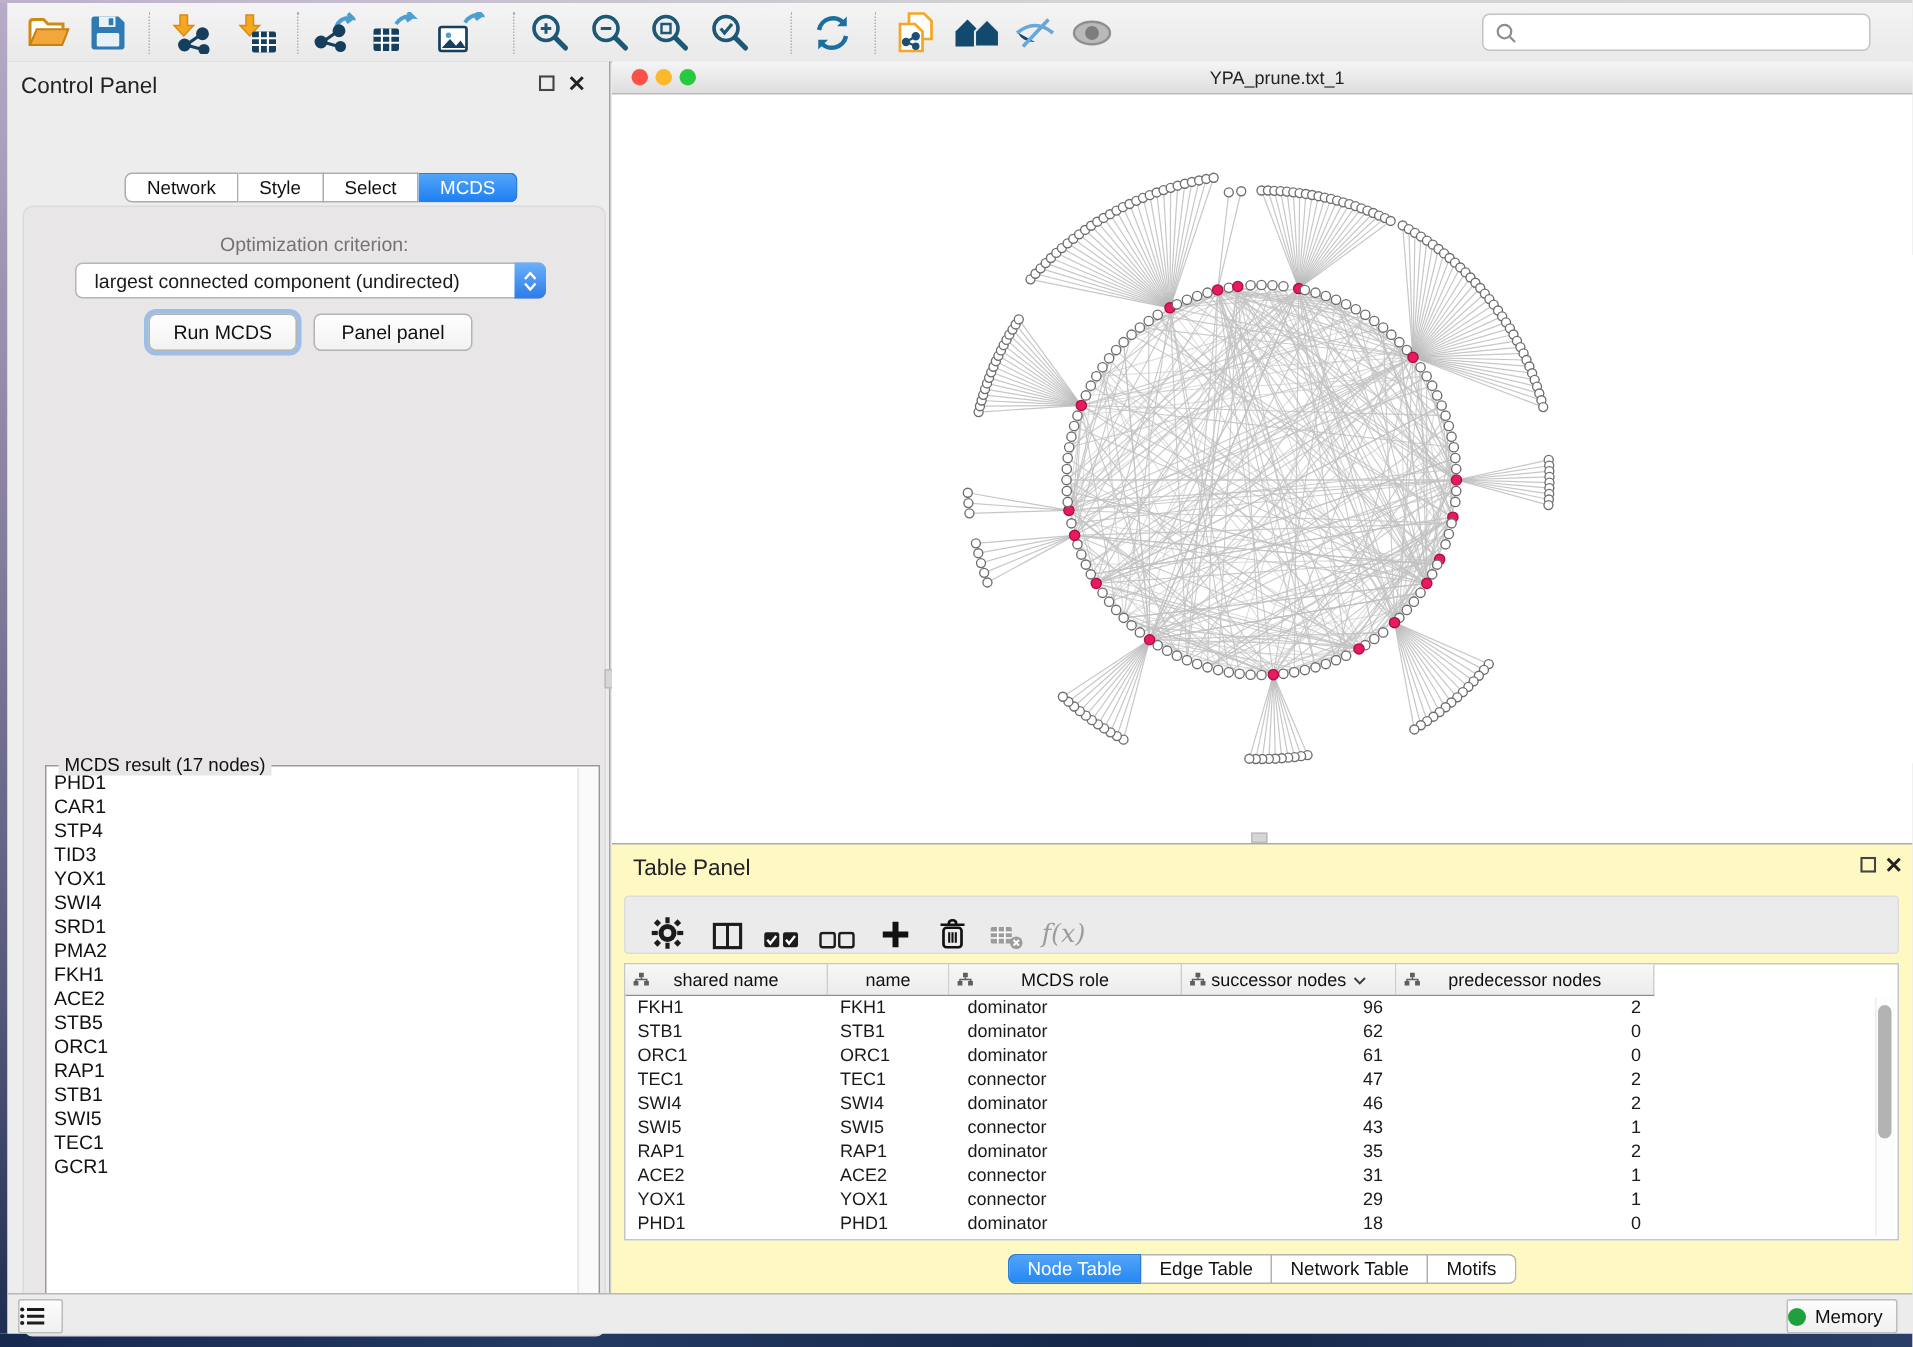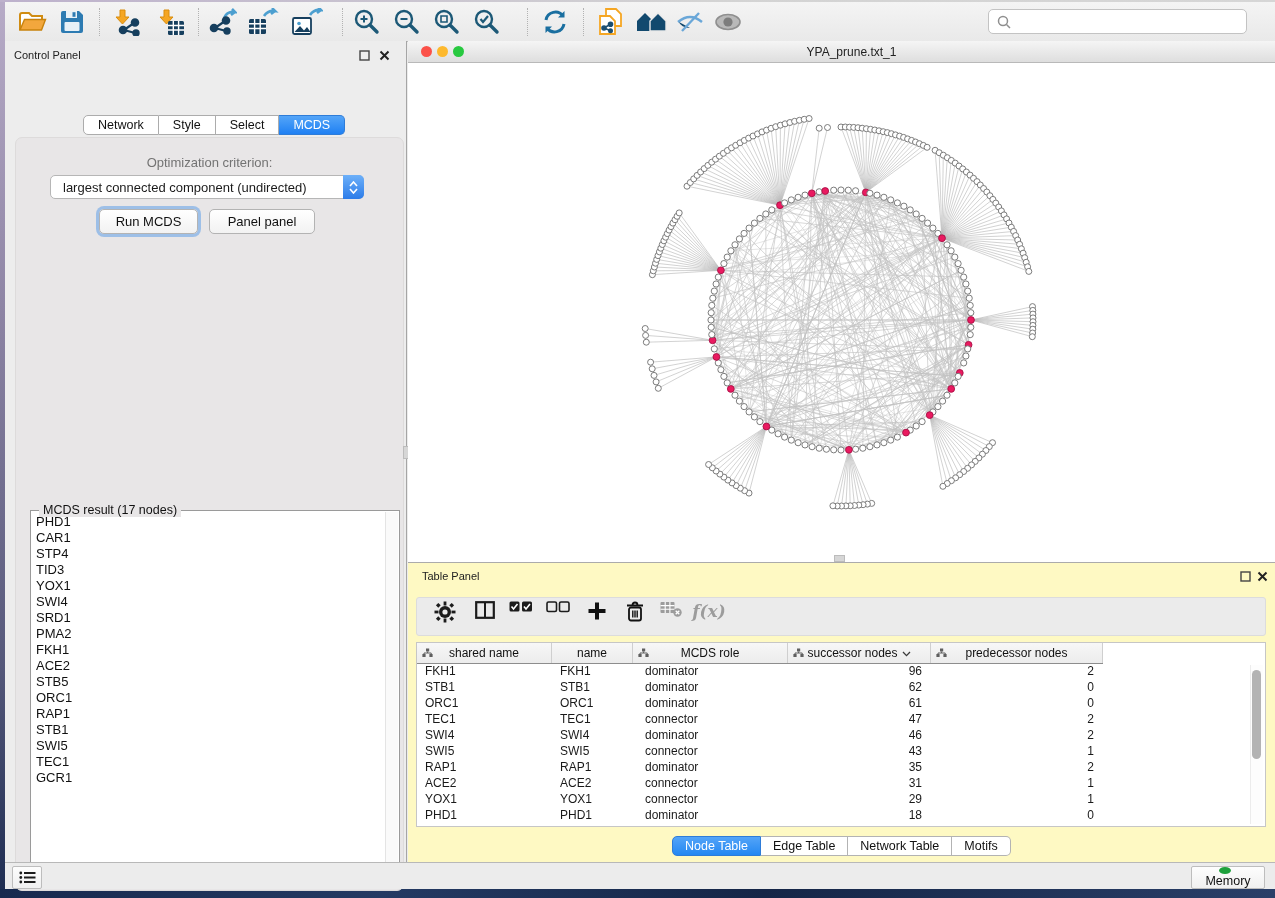--- a/index.html
+++ b/index.html
@@ -11,21 +11,21 @@
   .wp-left{left:0;top:2px;width:5px;height:887px;background:linear-gradient(#b7abc7,#8d84a4 35%,#55587a 75%,#1e2d52);}
   .wp-bottom{left:0;top:889px;width:1275px;height:9px;background:linear-gradient(90deg,#17294e,#243a63 30%,#152647 60%,#2a3f68);}
   
   .toolbar{left:5px;top:2px;width:1270px;height:39px;background:linear-gradient(#f4f4f4,#e9e9e9);border-bottom:1px solid #bdbdbd;}
   .tbtn{position:absolute;top:3px;width:36px;height:34px;display:flex;align-items:center;justify-content:center;border-radius:4px;}
   .tdiv{position:absolute;top:6px;width:0;height:28px;border-left:1px dotted #b2b2b2;}
   .searchbox{position:absolute;left:983px;top:7px;width:259px;height:25px;background:#fff;border:1px solid #c3c3c3;border-radius:5px;display:flex;align-items:center;padding-left:8px;box-sizing:border-box;}
   .searchbox input{border:none;outline:none;flex:1;font-size:12px;background:transparent;margin-left:5px;font-family:"Liberation Sans",sans-serif;}
   
   .cpanel{left:5px;top:41px;width:402px;height:821px;background:#ededed;border-right:1px solid #a5a5a5;box-sizing:border-box;}
-  .panel-title{font-size:11px;color:#222;}
+  .panel-title{font-size:15px;color:#222;}
   .mini-ico{position:absolute;cursor:pointer;}
   .cp-tabs{position:absolute;left:78px;top:74px;display:flex;height:20px;}
   .cp-tab{background:#fff;border:1px solid #acacac;border-left:none;font-size:12.5px;display:flex;align-items:center;justify-content:center;padding:0 14px;color:#111;}
   .cp-tab:first-child{border-left:1px solid #acacac;border-radius:5px 0 0 5px;}
   .cp-tab:last-child{border-radius:0 5px 5px 0;}
   .cp-tab.active{background:linear-gradient(#54a5f8,#1f80f3);border-color:#2e7cd8;color:#fff;}
   .cp-card{position:absolute;left:10px;top:96px;width:387px;height:752px;background:#e8e6e7;border:1px solid #dddbdb;border-radius:7px;}
   .opt-label{position:absolute;left:0;top:17px;width:100%;text-align:center;font-size:13px;color:#737373;}
   .dropdown{position:absolute;left:34px;top:37px;width:314px;height:24px;background:#fff;border:1px solid #b6b6b6;border-radius:5px;display:flex;align-items:center;box-sizing:border-box;}
   .dropdown .dtext{font-size:13px;padding-left:12px;flex:1;white-space:nowrap;}
@@ -40,41 +40,41 @@
   
   .netwin{left:408px;top:41px;width:867px;height:521px;background:#fff;}
   .net-titlebar{position:absolute;left:0;top:0;width:887px;height:22px;background:linear-gradient(#f5f5f5,#dedede);border-bottom:1px solid #b9b9b9;box-sizing:border-box;}
   .tl{position:absolute;top:5px;width:11px;height:11px;border-radius:50%;}
   .net-title{position:absolute;left:0;top:4px;width:100%;text-align:center;font-size:12px;color:#222;}
   .split-handle-h{left:834px;top:555px;width:11px;height:7px;background:#d6d6d6;border:1px solid #bcbcbc;box-sizing:border-box;}
   .split-handle-v{left:403px;top:446px;width:7px;height:13px;background:#d6d6d6;border:1px solid #bcbcbc;box-sizing:border-box;}
   
   .tpanel{left:408px;top:562px;width:867px;height:300px;background:#fef9c3;border-top:1px solid #ababab;box-sizing:border-box;}
   .tp-toolbar{position:absolute;left:8px;top:34px;width:850px;height:39px;background:#ebebeb;border:1px solid #dcdcdc;border-radius:3px;box-sizing:border-box;}
-  .tpbtn{position:absolute;top:3px;width:32px;height:32px;display:flex;align-items:flex-start;justify-content:center;font-weight:bold;}
+  .tpbtn{position:absolute;top:3px;width:32px;height:32px;display:flex;align-items:flex-end;justify-content:center;}
   .fx{font-family:"DejaVu Serif",serif;font-style:italic;font-size:17px;color:#9c9c9c;}
   .tcard{position:absolute;left:8px;top:79px;width:850px;height:185px;background:#fff;border:1px solid #c6c6c6;box-sizing:border-box;}
   .thead{position:absolute;left:0;top:0;height:20px;display:flex;border-bottom:1px solid #8d8d8d;}
   .th{background:linear-gradient(#f7f7f7,#ececec);border-right:1px solid #cfcfcf;display:flex;align-items:center;justify-content:center;position:relative;font-size:12px;color:#111;box-sizing:border-box;gap:4px;}
   .th .tree-ico{position:absolute;left:5px;top:4px;}
   .tbody{position:absolute;left:0;top:20px;width:828px;}
   .trow{display:flex;height:16px;line-height:16px;font-size:12px;}
   .td{box-sizing:border-box;white-space:nowrap;overflow:hidden;}
   .td.txt{padding-left:8px;text-align:left;}
   .td.num{padding-right:9px;text-align:right;}
   .tscroll{position:absolute;right:2px;top:22px;width:12px;height:159px;background:#fdfdfd;border-left:1px solid #ececec;}
   .tscroll .thumb{position:absolute;left:1px;top:5px;width:9px;height:89px;background:#b3b3b3;border-radius:5px;}
   .bottom-tabs{position:absolute;left:264px;top:273px;display:flex;height:20px;}
   .bt-tab{background:#fff;border:1px solid #b3b3b3;border-left:none;font-size:12.5px;display:flex;align-items:center;justify-content:center;padding:0 12px;color:#111;}
   .bt-tab:first-child{border-left:1px solid #b3b3b3;border-radius:5px 0 0 5px;}
   .bt-tab:last-child{border-radius:0 5px 5px 0;}
   .bt-tab.active{background:linear-gradient(#53a4f8,#2488f2);border-color:#2e7cd8;color:#fff;}
   
   .statusbar{left:5px;top:862px;width:1270px;height:27px;background:#ececec;border-top:1px solid #b8b8b8;box-sizing:border-box;}
-  .sb-btn{position:absolute;border:1px solid #bdbdbd;background:linear-gradient(#fdfdfd,#f0f0f0);display:flex;align-items:center;justify-content:center;border-radius:2px;flex-direction:column;}
+  .sb-btn{position:absolute;border:1px solid #bdbdbd;background:linear-gradient(#fdfdfd,#f0f0f0);display:flex;align-items:center;justify-content:flex-start;border-radius:2px;}
   .mem-dot{width:12px;height:12px;border-radius:50%;background:#1ea13c;margin-right:6px;}
   .mem-label{font-size:12.5px;color:#111;}
 </style>
 </head>
 <body>
 
 <div class="abs wp-top"></div>
 <div class="abs wp-left"></div>
 <div class="abs wp-bottom"></div>
 

